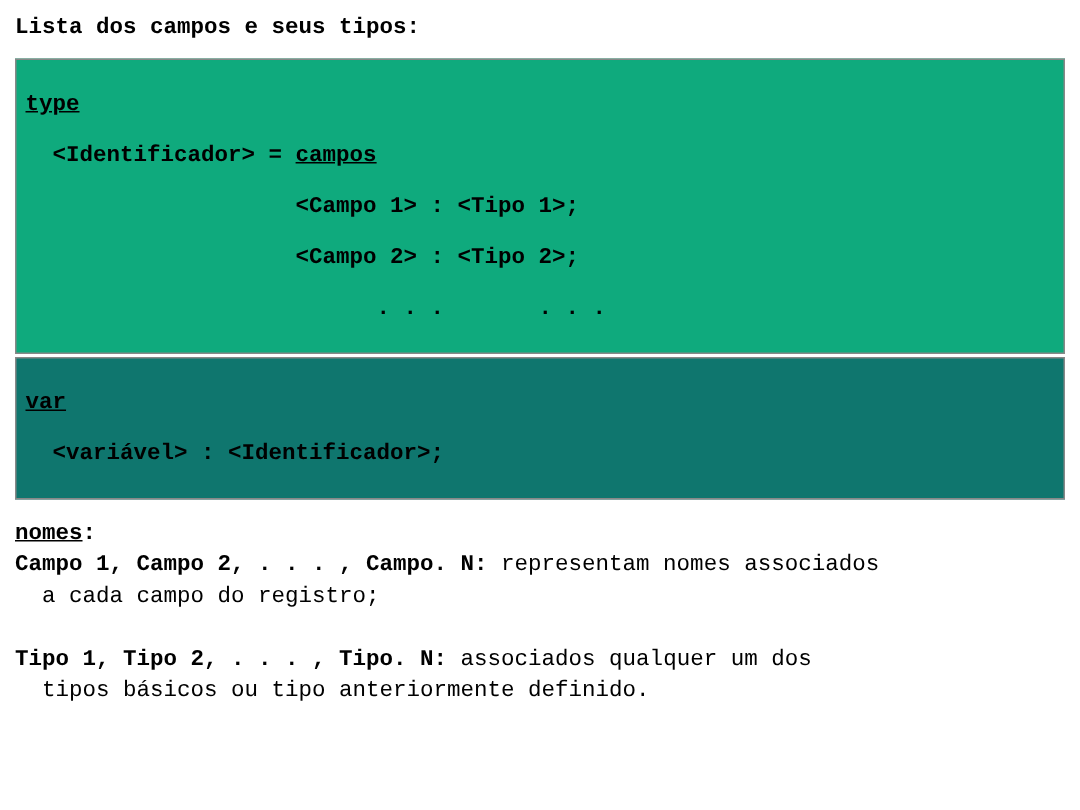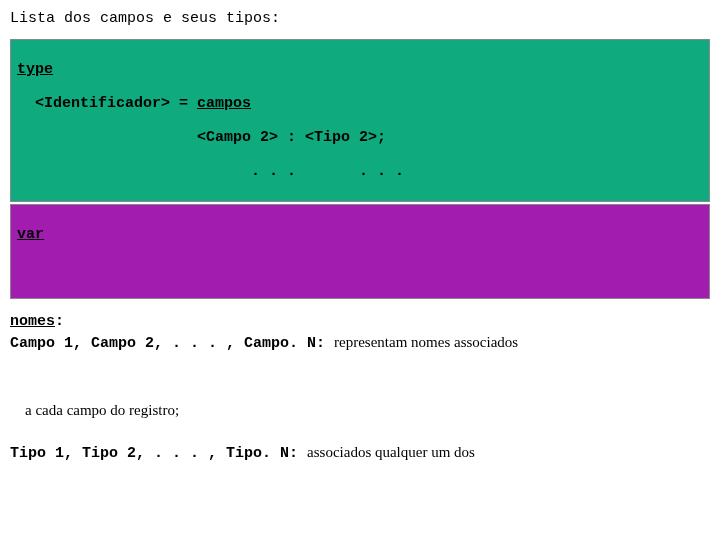--- a/index.html
+++ b/index.html
@@ -6,79 +6,79 @@
     margin: 0;
     padding: 10px;
     font-family: "Courier New", Courier, monospace;
     font-size: 15px;
     background: #ffffff;
     width: 720px;
     box-sizing: border-box;
     color: #000;
   }
   .heading {
-    font-weight: normal;
+    font-weight: bold;
     margin-bottom: 12px;
   }
   .block {
     padding: 4px 6px;
     border: 1px solid #888;
     margin-bottom: 2px;
     white-space: pre;
     font-weight: bold;
   }
   .green {
     background: #0faa7d;
     color: #000;
   }
   .yellow {
-    background: #a21caf;
+    background: #0f766e;
     color: #000;
   }
   .explain {
     margin-top: 12px;
     font-weight: bold;
     line-height: 1.4;
   }
   .indent2 {
     padding-left: 2ch;
     display: block;
-    margin-top: 46px;
   }
   .kw {
     text-decoration: underline;
   }
   .row {
     display: block;
   }
   .seg {
     display: inline;
     text-align: right;
   }
   .sp {
     font-weight: normal;
-    font-family: Liberation Serif, serif;
   }
 </style>
 </head>
 <body>
 
 <div class="heading">Lista dos campos e seus tipos:</div>
 
 <div class="block green">
 <span class="row"><span class="kw seg">type</span></span>
 <span class="row"><span class="seg">  </span><span class="seg">&lt;Identificador&gt;</span><span class="seg"> = </span><span class="kw seg">campos</span></span>
+<span class="row"><span class="seg">                    </span><span class="seg">&lt;Campo 1&gt; : &lt;Tipo 1&gt;;</span></span>
 <span class="row"><span class="seg">                    </span><span class="seg">&lt;Campo 2&gt; : &lt;Tipo 2&gt;;</span></span>
 <span class="row"><span class="seg">                          </span><span class="seg">. . .       . . .</span></span>
 </div>
 
 <div class="block yellow">
 <span class="row"><span class="kw seg">var</span></span>
-<span class="row"><span class="seg">  </span></span>
+<span class="row"><span class="seg">  </span><span class="seg">&lt;variável&gt; : &lt;Identificador&gt;;</span></span>
 </div>
 
 <div class="explain">
 <span class="row"><span class="kw seg">nomes</span><span class="seg">:</span></span>
 <span class="row"><span class="seg">Campo 1, Campo 2, . . . , Campo. N: </span><span class="seg sp">representam nomes associados</span></span>
 <span class="indent2 sp">a cada campo do registro;</span>
 <br>
 <span class="row"><span class="seg">Tipo 1, Tipo 2, . . . , Tipo. N: </span><span class="seg sp">associados qualquer um dos</span></span>
+<span class="indent2 sp">tipos básicos ou tipo anteriormente definido.</span>
 </div>
 
 </body></html>

